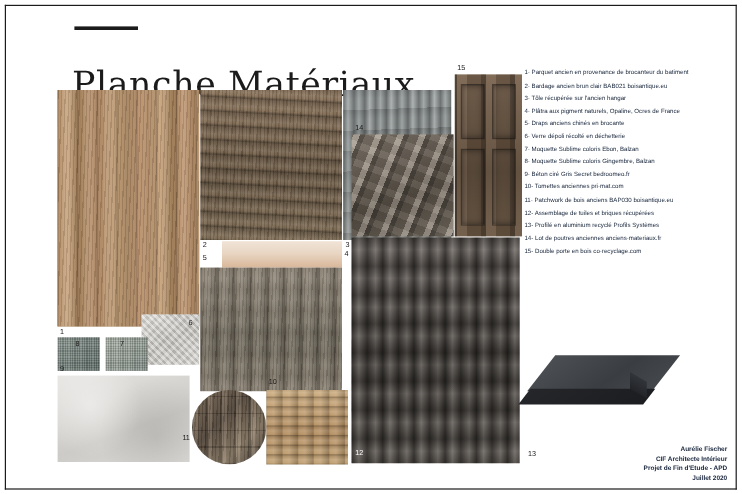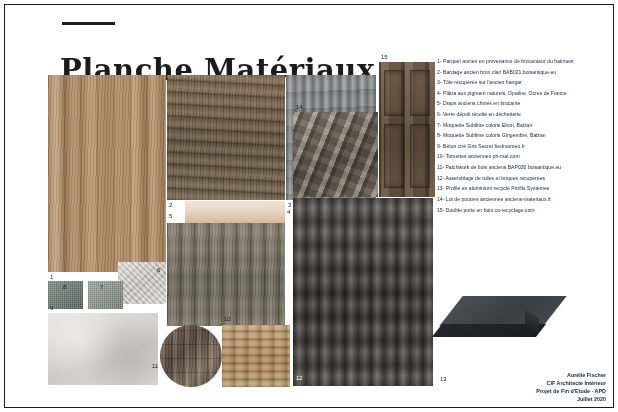--- a/index.html
+++ b/index.html
@@ -26,21 +26,21 @@
     left:62px;top:22px;width:53px;height:3px;
     background:#1b1b1b;
   }
   .title{
     position:absolute;
     left:60px;top:28px;
     font-size:29px;
     letter-spacing:0.5px;
     color:#1b1b1b;
     font-family:"DejaVu Serif", serif;
-    font-weight:700;
+    font-weight:400;
     white-space:nowrap;
     margin-top:25px;
   }
   
   .legend{
     position:absolute;
     left:437px;top:58px;
     width:176px;
   }
   .legend-item{

